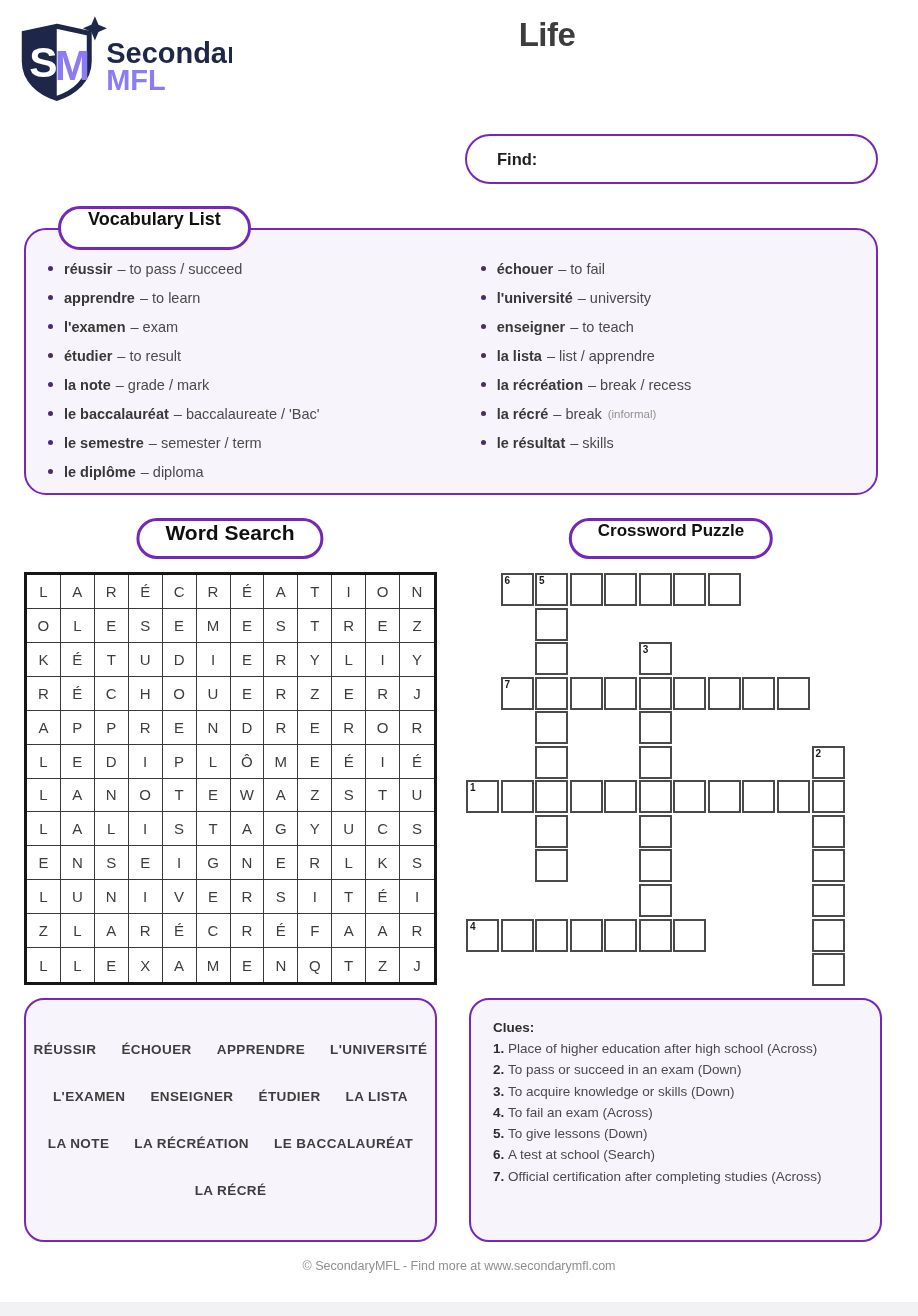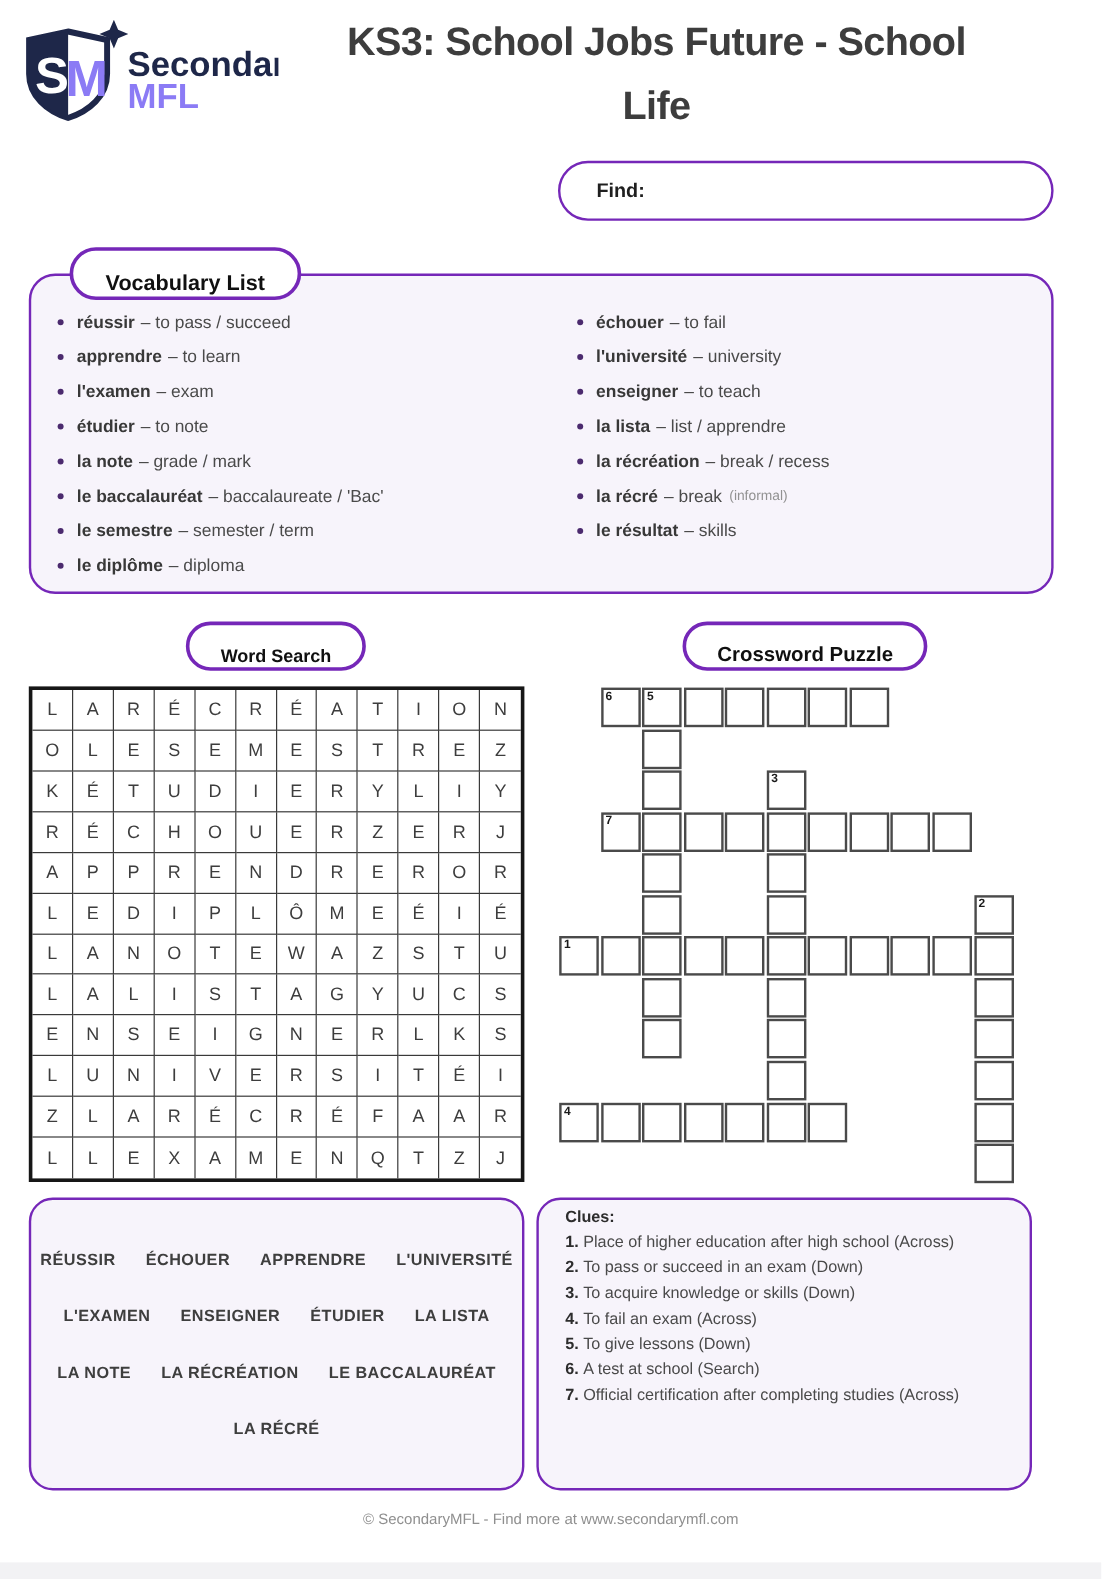--- a/index.html
+++ b/index.html
@@ -17,24 +17,24 @@
   #name-box{left:24px;top:134px;}
   #date-box{left:465px;top:134px;}
   .field-label{padding-left:30px;font-size:16.5px;font-weight:700;color:#1f1f1f;}
 
   
   .lav-box{position:absolute;background:#f7f4fb;border:2.5px solid #7527b8;border-radius:22px;box-sizing:border-box;}
   #vocab-box{left:24px;top:228px;width:854px;height:267px;display:flex;padding-top:24px;}
 
   
   .pill{position:absolute;background:#ffffff;border:3px solid #7527b8;border-radius:24px;
-        display:flex;align-items:flex-end;justify-content:center;font-weight:700;color:#101010;
+        display:flex;align-items:flex-start;justify-content:center;font-weight:700;color:#101010;
         box-sizing:border-box;z-index:3;}
   #vocab-pill{left:58px;top:206px;height:44px;padding:0 27px;font-size:18px;}
-  #ws-pill{left:230px;top:518px;transform:translateX(-50%);height:41px;padding:0 26px;font-size:15px;}
+  #ws-pill{left:230px;top:518px;transform:translateX(-50%);height:41px;padding:0 26px;font-size:21px;}
   #cw-pill{left:671px;top:518px;transform:translateX(-50%);height:41px;padding:0 26px;font-size:17px;}
 
   
   .vocab-col{display:flex;flex-direction:column;}
   #vocab-col-left{width:53.5%;padding-left:22px;box-sizing:border-box;}
   #vocab-col-right{width:46.5%;}
   .vocab-item{height:29px;display:flex;align-items:center;font-size:14.5px;color:#4a4a4a;white-space:nowrap;}
   .bullet{width:5px;height:5px;border-radius:50%;background:#4b2a6e;margin-right:11px;flex:none;}
   .term{font-weight:700;color:#383838;margin-right:5px;}
   .note{font-size:11.5px;color:#919191;margin-left:6px;}
@@ -54,21 +54,21 @@
            border:2px solid #4a4a4a;}
   .cw-num{position:absolute;top:0px;left:2px;font-size:10px;font-weight:700;color:#1a1a1a;line-height:12px;}
 
   
   #word-list-box{left:24px;top:998px;width:413px;height:244px;border-radius:20px;
                  display:flex;flex-direction:column;justify-content:space-evenly;padding:10px 12px;}
   .wl-line{display:flex;justify-content:center;gap:25px;}
   .wl-word{font-weight:700;font-size:13.5px;color:#3e3e3e;letter-spacing:0.4px;white-space:nowrap;}
 
   
-  #clues-box{left:447px;top:998px;width:413px;height:244px;border-radius:20px;padding:3px 22px;}
+  #clues-box{left:469px;top:998px;width:413px;height:244px;border-radius:20px;padding:17px 22px;}
   #clues-title{font-weight:700;font-size:13.5px;color:#2d2d2d;line-height:21px;}
   .clue{font-size:13.5px;color:#4a4a4a;line-height:21.3px;white-space:nowrap;}
   .clue-num{font-weight:700;color:#2d2d2d;}
 
   
   #footer{position:absolute;left:0;top:1259px;width:918px;text-align:center;
           font-size:12.5px;color:#8f8f8f;}
   #bottom-strip{position:absolute;left:0;top:1302px;width:918px;height:14px;background:#f2f2f4;}
 </style>
 </head>
@@ -82,21 +82,20 @@
       <path d="M52 14 L52 116 C27 108 6 90 6 64 V24 Z" fill="#1e2749"></path>
       <text x="33" y="86" font-size="60" font-weight="bold" fill="#ffffff" text-anchor="middle">S</text>
       <text x="74" y="90" font-size="60" font-weight="bold" fill="#8b7bf5" text-anchor="middle">M</text>
       <path d="M106 0 l5 12 12 5 -12 5 -5 12 -5 -12 -12 -5 12 -5 Z" fill="#1e2749"></path>
       <text x="122" y="66" font-size="41" font-weight="bold" fill="#1e2749">Secondary</text>
       <text x="122" y="104" font-size="41" font-weight="bold" fill="#8b7bf5">MFL</text>
     </svg>
   </div>
 
   <div id="title">
-    <div>KS3: School Jobs Future - School</div>
     <div>Life</div>
   </div>
 
   <div id="date-box" class="field-box">
     <span class="field-label">Find:</span>
   </div>
 
   <div id="vocab-pill" class="pill">
     <span>Vocabulary List</span>
   </div>
@@ -113,21 +112,21 @@
           <span class="def">– to learn</span>
         </div>
         <div class="vocab-item">
           <span class="bullet"></span>
           <span class="term">l'examen</span>
           <span class="def">– exam</span>
         </div>
         <div class="vocab-item">
           <span class="bullet"></span>
           <span class="term">étudier</span>
-          <span class="def">– to note</span>
+          <span class="def">– to result</span>
         </div>
         <div class="vocab-item">
           <span class="bullet"></span>
           <span class="term">la note</span>
           <span class="def">– grade / mark</span>
         </div>
         <div class="vocab-item">
           <span class="bullet"></span>
           <span class="term">le baccalauréat</span>
           <span class="def">– baccalaureate / 'Bac'</span>

